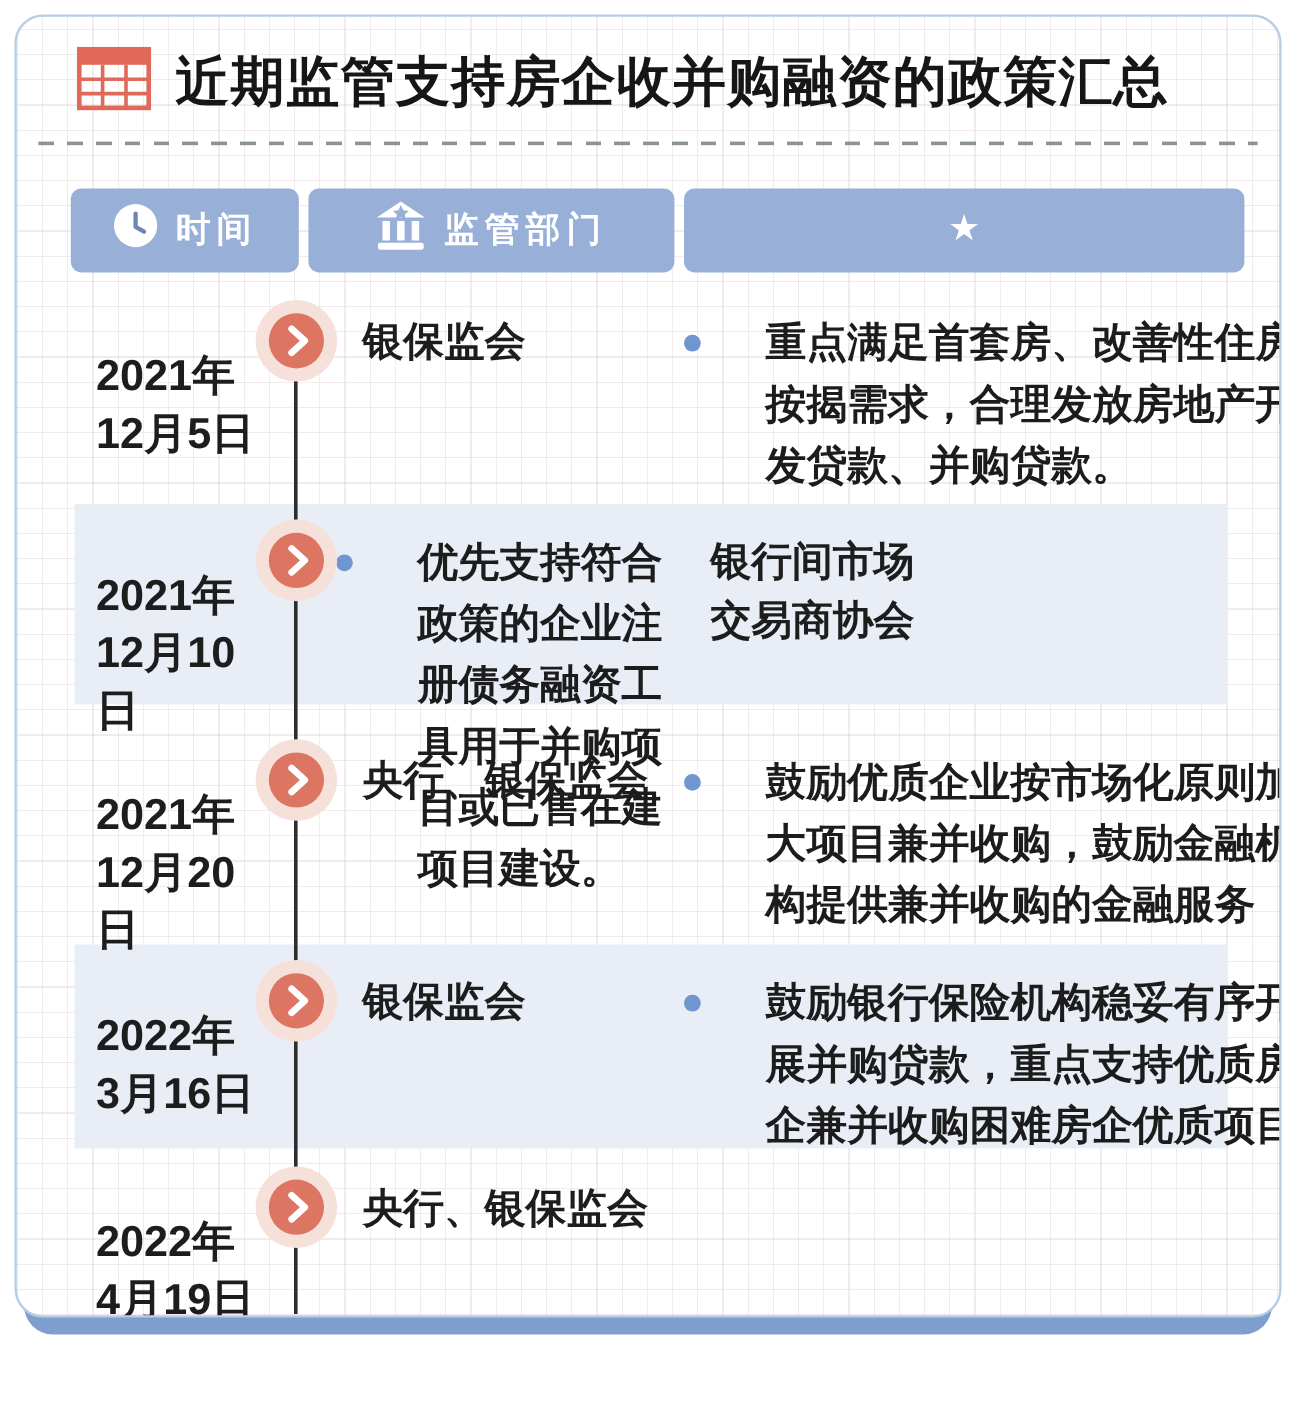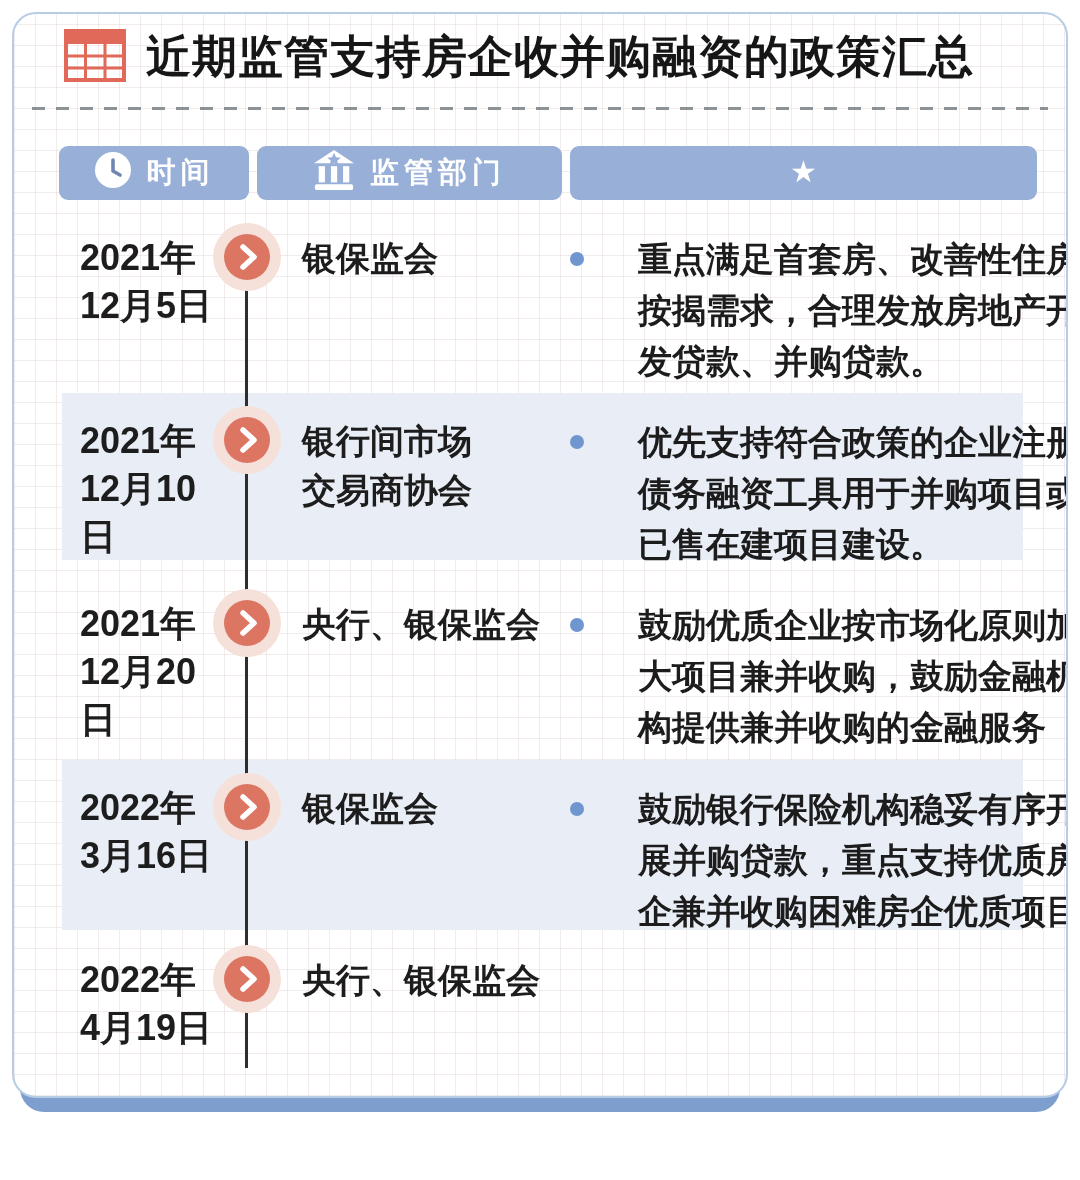--- a/index.html
+++ b/index.html
@@ -13,32 +13,32 @@
     background:#7e9ecd; border-radius:24px; }
 
   .card { position:absolute; left:12px; top:12px; width:1056px; height:1086px;
     background-color:#ffffff;
     background-image:
       repeating-linear-gradient(0deg, rgba(213,190,190,0.30) 0 1px, transparent 1px 21px),
       repeating-linear-gradient(90deg, rgba(213,190,190,0.30) 0 1px, transparent 1px 21px);
     border:2px solid #b7cde6; border-radius:24px; overflow:hidden; }
 
   
-  .titlebar { display:flex; align-items:center; gap:20px; padding:13px 0 0 50px; }
+  .titlebar { display:flex; align-items:center; gap:20px; padding:24px 0 0 50px; }
   .title-icon { flex:0 0 auto; }
   .title-text { font-size:45px; color:#161616; letter-spacing:1px; white-space:nowrap; }
   .title-text .t-normal { font-weight:600; }
   .title-text .t-bold { font-weight:900; }
 
   .dashed-divider { margin:20px 18px 0 18px; height:3px;
     background:repeating-linear-gradient(90deg,#8d9297 0 13px, transparent 13px 24px); }
 
   
   .chips { display:flex; gap:8px; margin:36px 0 0 45px; }
-  .chip { height:54px; background:#98afd8; border-radius:9px;
+  .chip { height:70px; background:#98afd8; border-radius:9px;
     display:flex; align-items:center; justify-content:center; gap:15px;
     color:#ffffff; font-size:29px; font-weight:700; letter-spacing:5px; }
   .chip-time   { width:190px; }
   .chip-dept   { width:305px;text-align:center; }
   .chip-policy { width:467px; }
   .chip .star-glyph { font-size:30px; letter-spacing:0; line-height:1; transform:translateY(-1px); }
 
   
   .rows { position:relative; margin-top:16px; }
   .timeline-line { position:absolute; left:231px; top:50px; bottom:16px; width:3px;
@@ -52,21 +52,21 @@
   .row.r3 { height:194px; padding-top:36px; }
   .row.r4 { height:176px; padding-top:26px; }
   .row.r5 { height:150px; padding-top:22px; }
 
   .band { position:absolute; left:48px; right:43px; top:2px; bottom:4px;
     background:#e9eef6; z-index:0; }
 
   .cell { position:relative; z-index:2; }
 
   .date { font-size:36px; font-weight:600; color:#1d1d1d; line-height:1.33;
-    white-space:pre-line; }
+    white-space:pre-line;margin-top:28px; }
 
   .markercell { display:flex; justify-content:center; align-items:flex-start; z-index:3; }
   .marker { width:46px; height:46px; border-radius:50%; background:#dc7663;
     box-shadow:0 0 0 11px #f5e1d9;
     display:flex; align-items:center; justify-content:center; }
 
   .dept { padding-left:22px; font-size:34px; font-weight:700; color:#1d1d1d;
     line-height:1.45; white-space:pre-line; }
 
   .policy { display:flex; align-items:flex-start; }
@@ -156,26 +156,26 @@
         <div class="band"></div>
         <div class="cell date">2021年
 12月10日</div>
         <div class="cell markercell">
           <div class="marker">
             <svg width="46" height="46" viewBox="0 0 46 46">
                 <path d="M19 13 L30 23 L19 33" fill="none" stroke="#ffffff" stroke-width="5.5" stroke-linecap="round" stroke-linejoin="round"></path>
               </svg>
           </div>
         </div>
+        <div class="cell policy">
+          <span class="dot"></span>
+          <p>优先支持符合政策的企业注册债务融资工具用于并购项目或已售在建项目建设。</p>
+        </div>
         <div class="cell dept">银行间市场
 交易商协会</div>
-        <div class="cell policy">
-          <span class="dot"></span>
-          <p>优先支持符合政策的企业注册债务融资工具用于并购项目或已售在建项目建设。</p>
-        </div>
       </div>
 
       <div class="row r3">
         <div class="cell date">2021年
 12月20日</div>
         <div class="cell markercell">
           <div class="marker">
             <svg width="46" height="46" viewBox="0 0 46 46">
                 <path d="M19 13 L30 23 L19 33" fill="none" stroke="#ffffff" stroke-width="5.5" stroke-linecap="round" stroke-linejoin="round"></path>
               </svg>

